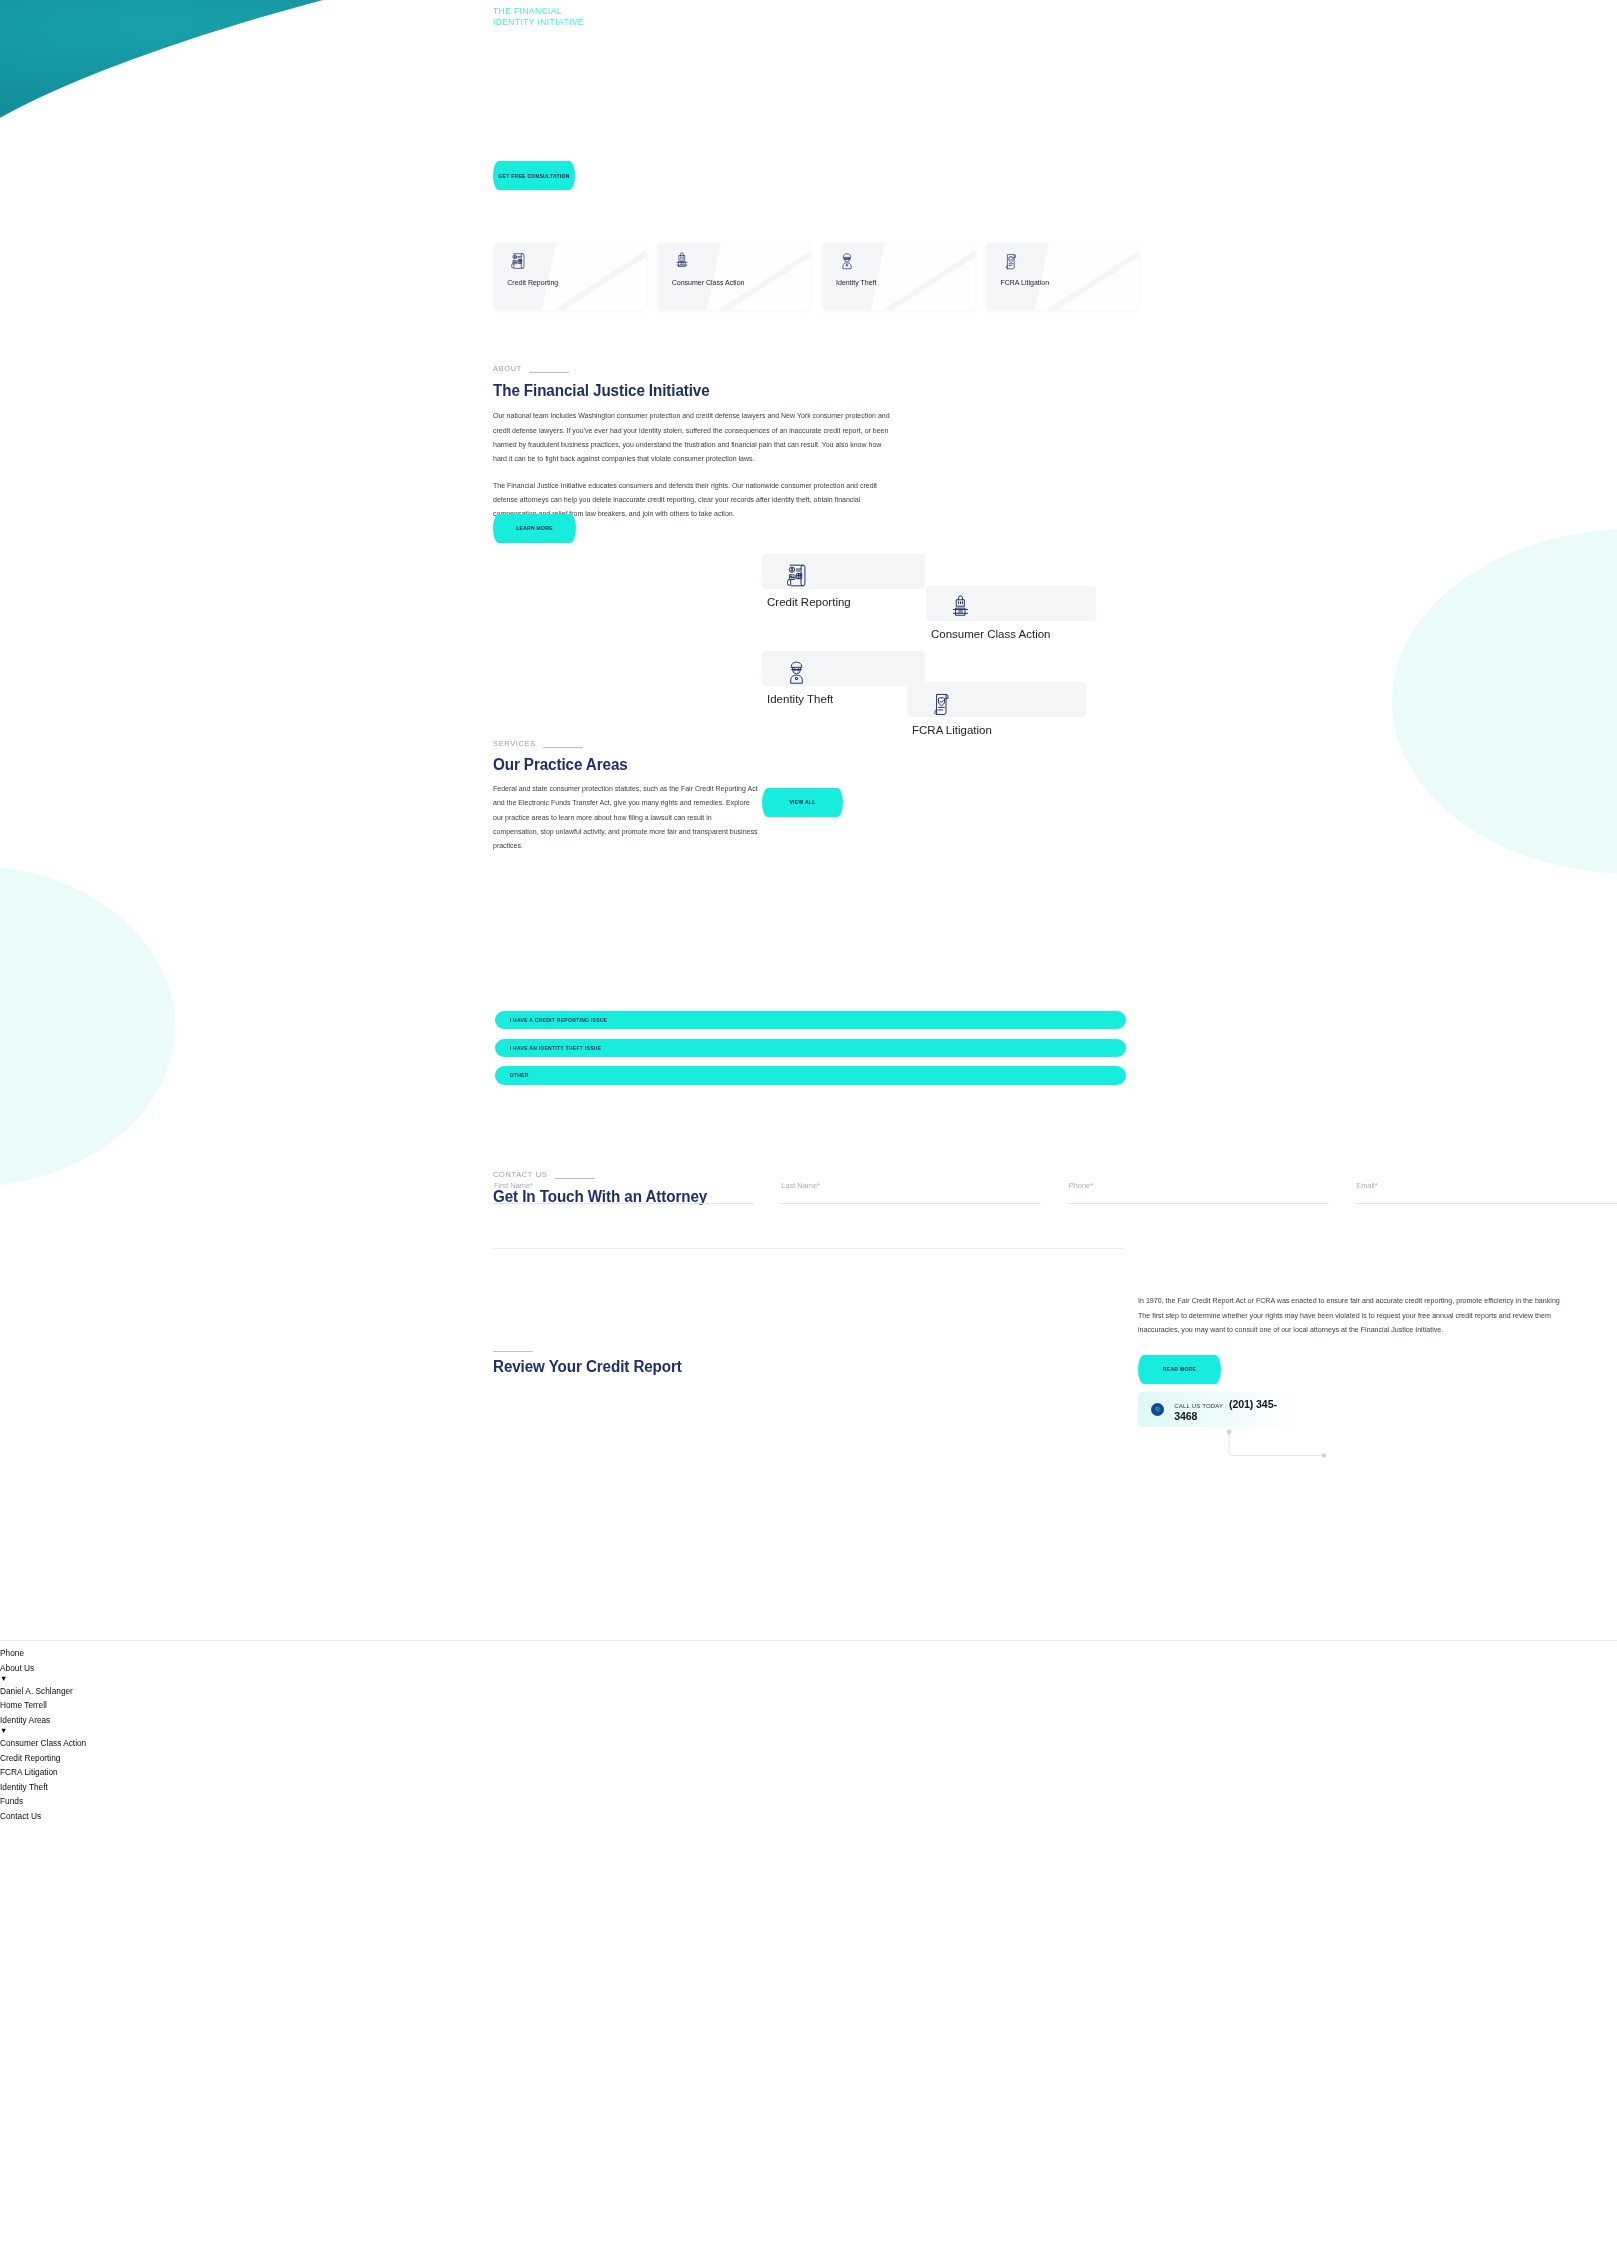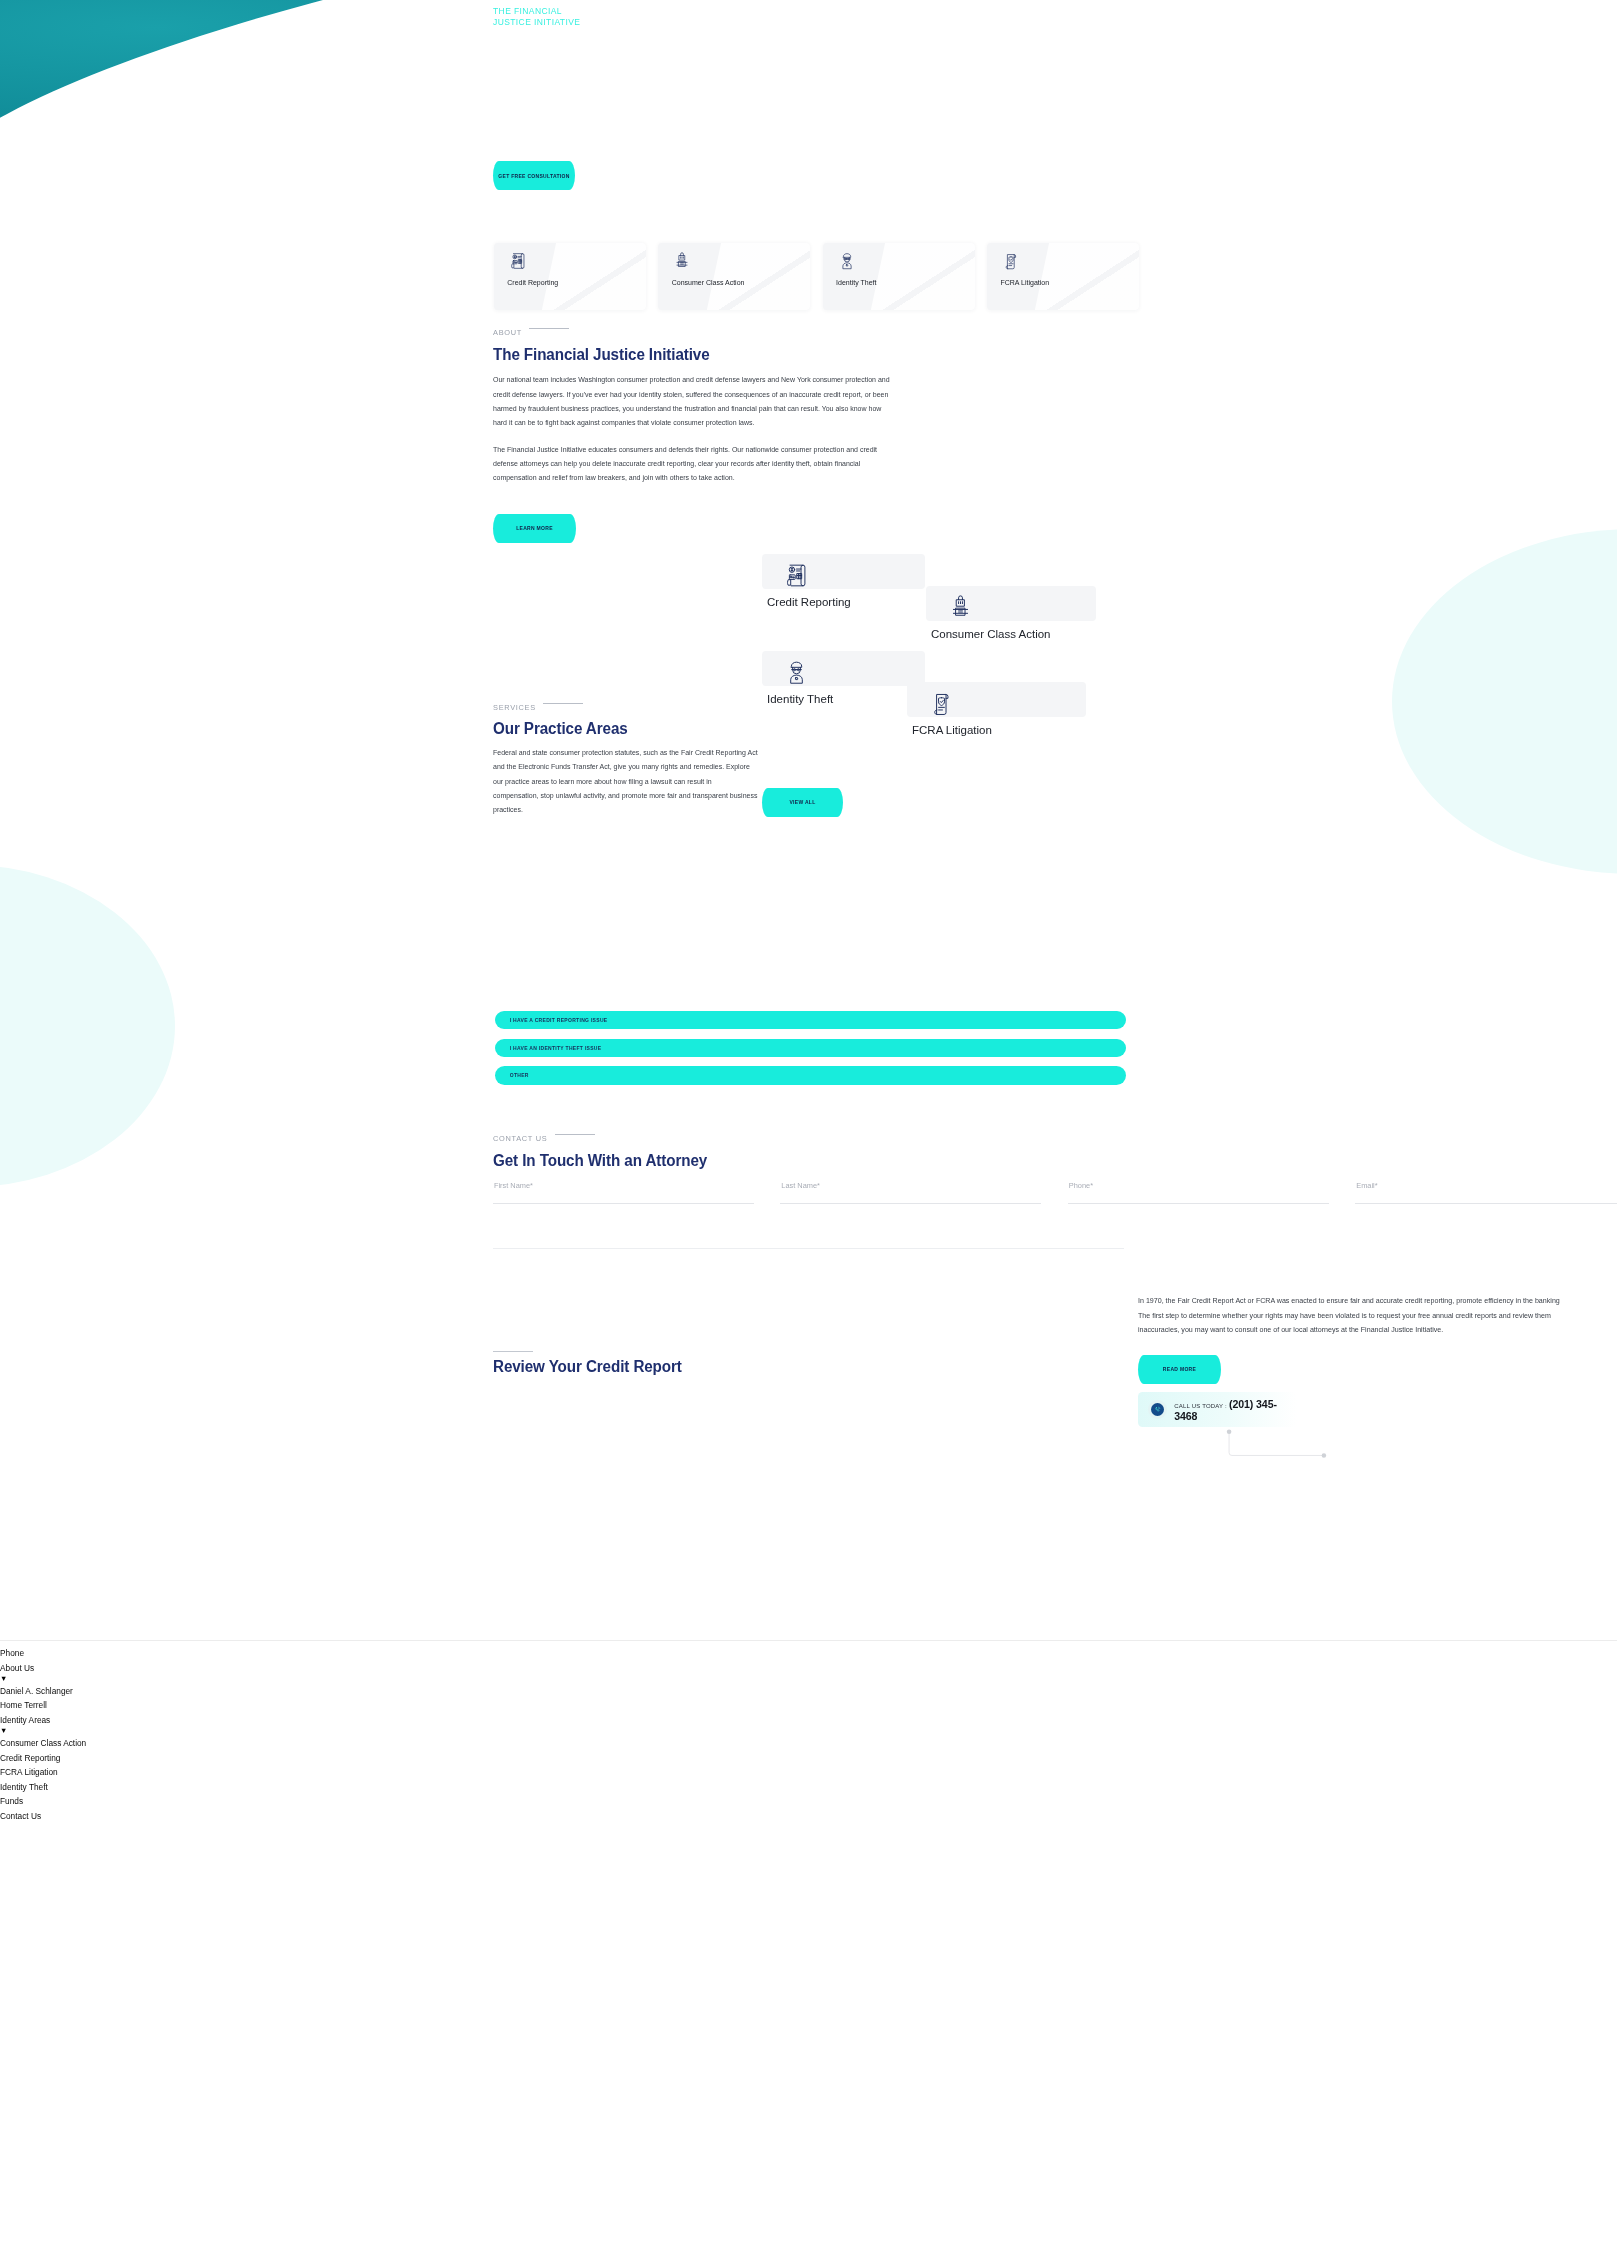--- a/index.html
+++ b/index.html
@@ -87,21 +87,21 @@
   }
   .card-ico { position:absolute; left:13px; top:7.4px; width:22px; height:22px; }
   .card-ico svg{ display:block; width:100%; height:100%; }
   .card-lbl {
     position:absolute; left:13.3px; top:36px; font-size:7px; color:#20242c;
     font-family:"Liberation Sans Narrow","Liberation Sans",sans-serif;
     white-space:nowrap;
   }
 
   
-  .eyebrow { display:flex; align-items:flex-start; gap:7.4px; }
+  .eyebrow { display:flex; align-items:flex-end; gap:7.4px;margin-top:36px; }
   .eyebrow-txt {
     font-size:7.4px; letter-spacing:0.7px; color:#9aa0ab; text-transform:uppercase;
     font-family:"Liberation Sans Narrow","Liberation Sans",sans-serif;
   }
   .eyebrow-ln { width:40px; height:0.7px; background:#b9bec7; }
   .sec-h2 {
     font-size:16px; color:#1f2f6e; font-weight:700; letter-spacing:-0.1px;
     font-family:"Liberation Sans Narrow","Liberation Sans",sans-serif;
     transform:scaleX(.95); transform-origin:left;
   }
@@ -221,21 +221,21 @@
     <div class="hero-photo-shirt"></div>
   </div>
   <div class="hero-teal-left"></div>
   <div class="hero-teal-right"></div>
   <div class="hero-curve"></div>
   <div class="hero-curve2"></div>
 </div>
 
 <div class="brand">
   <div class="brand-line">THE FINANCIAL</div>
-  <div class="brand-line">JUSTICE INITIATIVE</div>
+  <div class="brand-line">IDENTITY INITIATIVE</div>
 </div>
 
 <div class="search-div"></div>
 <div class="search-btn">
   <svg viewBox="0 0 30 30" fill="none" stroke="#ffffff" stroke-width="1.7">
     <circle cx="13" cy="12" r="7"></circle>
       <line x1="18.2" y1="17.4" x2="24" y2="23.2"></line>
   </svg>
 </div>
 

